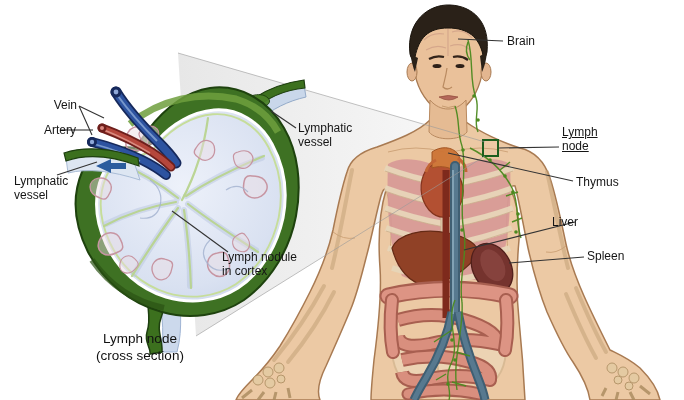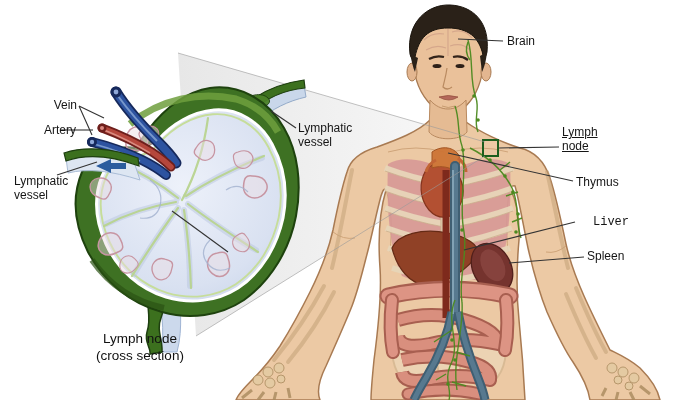--- a/index.html
+++ b/index.html
@@ -354,22 +354,24 @@
     <line x1="584" y1="257" x2="509" y2="263"></line>
   </g>
 </svg>
 
   <div class="lbl right" style="left:40px;top:98px;width:37px;">Vein</div>
   <div class="lbl" style="left:28px;top:123px;margin-left:16px;">Artery</div>
   <div class="lbl" style="left:14px;top:174px;">Lymphatic
 vessel</div>
   <div class="lbl" style="left:298px;top:121px;">Lymphatic
 vessel</div>
+  <div class="lbl" style="left:222px;top:250px;">Lymph nodule
+in cortex</div>
   <div class="caption" style="left:55px;top:331px;width:170px;">Lymph node
 (cross section)</div>
 
   <div class="lbl" style="left:507px;top:34px;">Brain</div>
   <div class="lbl" style="left:562px;top:125px;text-decoration:underline;">Lymph
 node</div>
   <div class="lbl" style="left:576px;top:175px;">Thymus</div>
-  <div class="lbl" style="left:593px;top:215px;font-family:Liberation Mono, monospace;">Liver</div>
+  <div class="lbl" style="left:552px;top:215px;">Liver</div>
   <div class="lbl" style="left:587px;top:249px;text-align:center;">Spleen</div>
 </div>
 
 </body></html>

